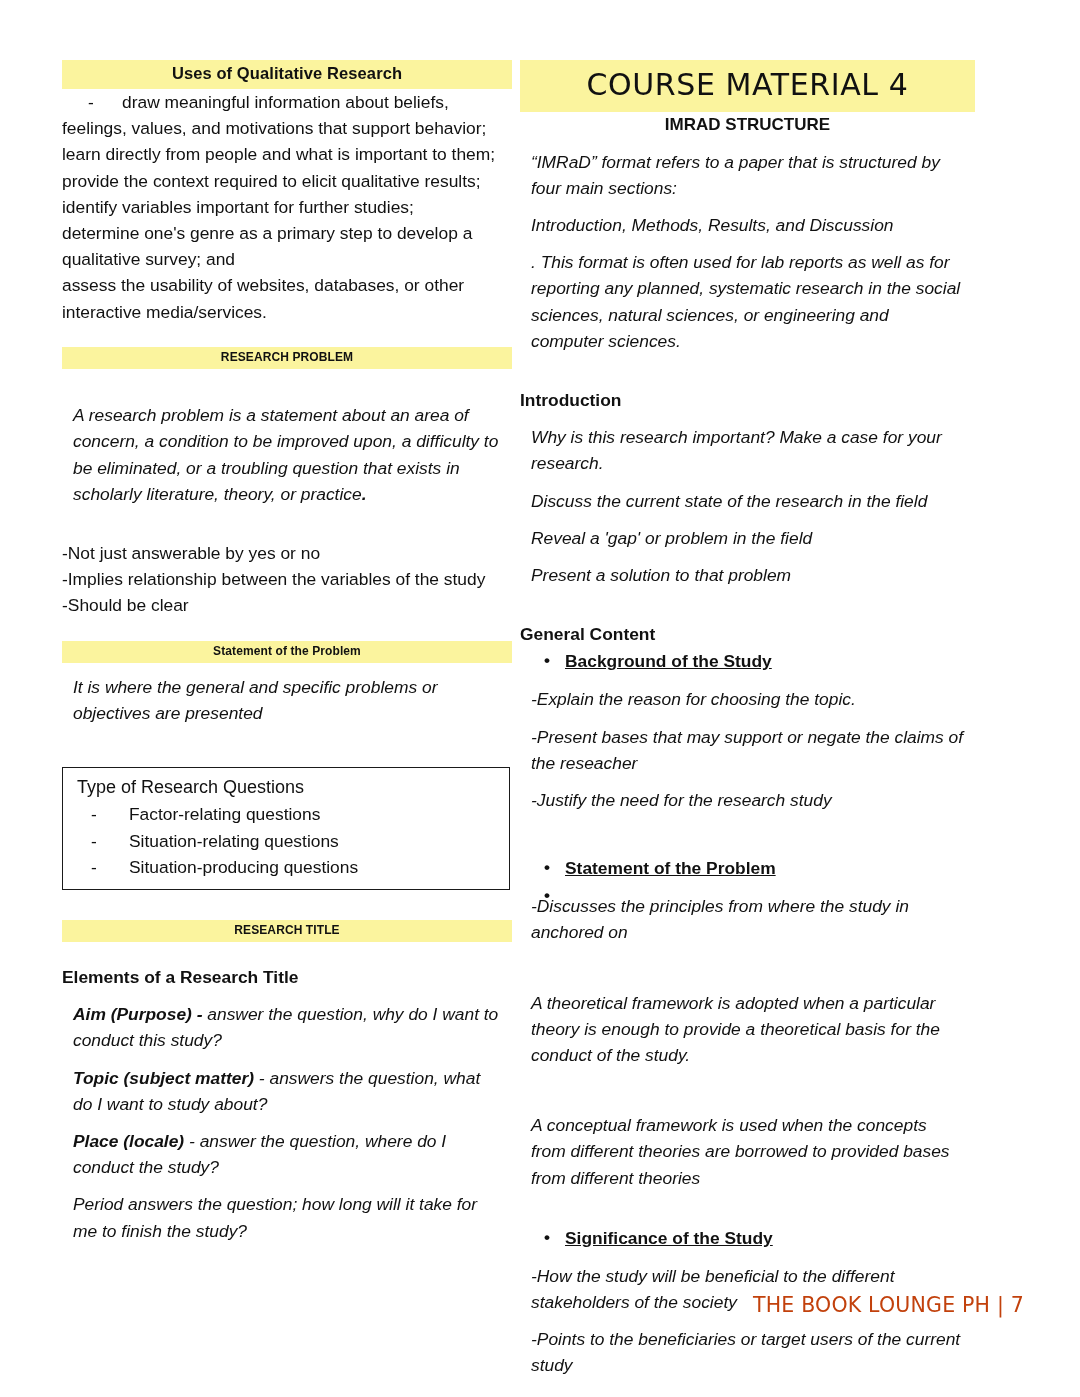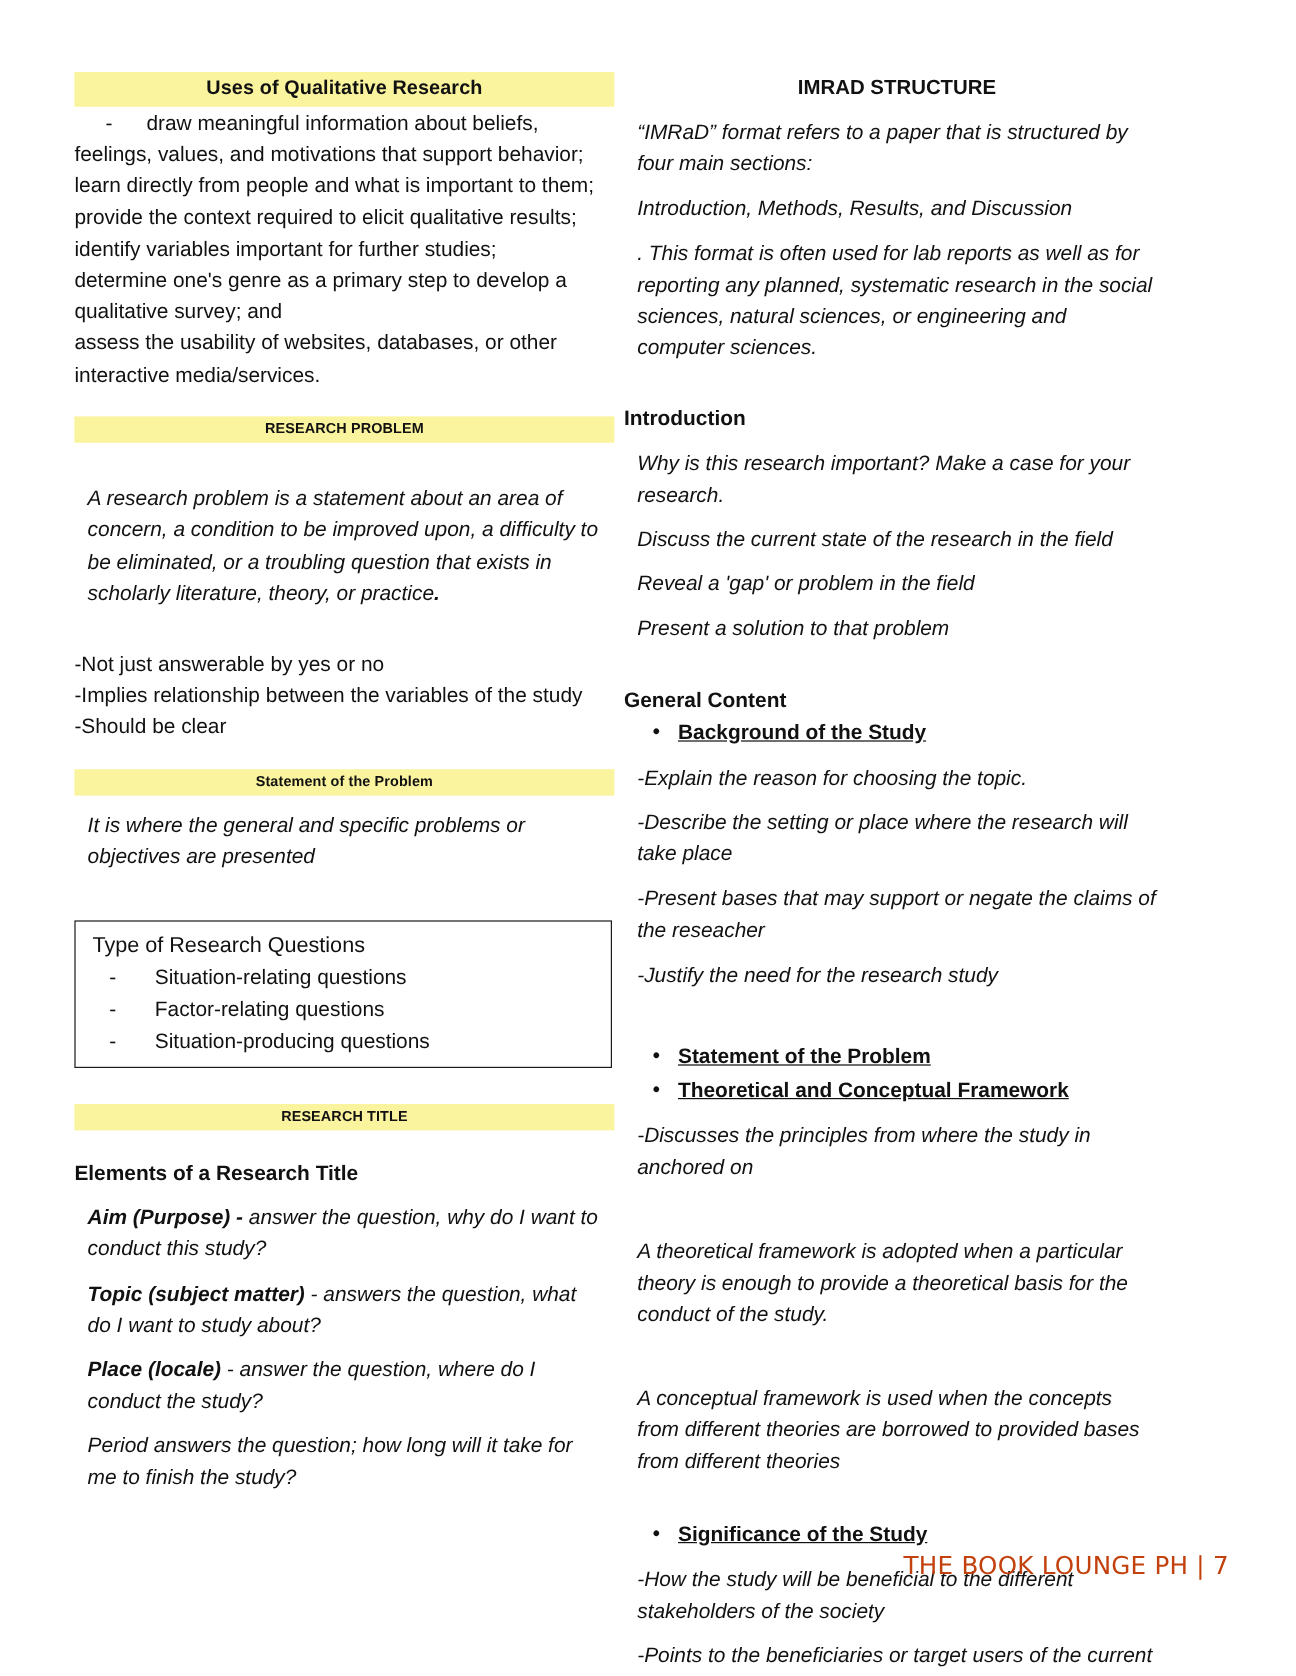--- a/index.html
+++ b/index.html
@@ -197,22 +197,22 @@
 
         <div class="hl-band small">Statement of the Problem</div>
 
         <div class="para">It is where the general and specific problems or objectives are presented</div>
 
         <div class="spacer-lg"></div>
 
         <div class="qbox">
           <div class="qbox-title">Type of Research Questions</div>
           <ul>
+            <li><span class="d">-</span><span>Factor-relating questions</span></li>
             <li><span class="d">-</span><span>Situation-relating questions</span></li>
-            <li><span class="d">-</span><span>Factor-relating questions</span></li>
             <li><span class="d">-</span><span>Situation-producing questions</span></li>
           </ul>
         </div>
 
         <div class="spacer-lg"></div>
 
         <div class="hl-band small">RESEARCH TITLE</div>
 
         <div class="spacer-md"></div>
 
@@ -225,20 +225,21 @@
         <div class="para"><span class="bold">Place (locale)</span><span> - answer the question, where do I conduct the study?</span></div>
 
         <div class="para">Period answers the question; how long will it take for me to finish the study?</div>
 
       </div>
     </div>
 
     <div class="col col-right">
       <div class="colinner-right">
 
+        <div class="hl-band title-big">COURSE MATERIAL 4</div>
 
         <div class="sub-center">IMRAD STRUCTURE</div>
 
         <div class="para">“IMRaD” format refers to a paper that is structured by four main sections:</div>
         <div class="para">Introduction, Methods, Results, and Discussion</div>
         <div class="para">. This format is often used for lab reports as well as for reporting any planned, systematic research in the social sciences, natural sciences, or engineering and computer sciences.</div>
 
         <div class="spacer-md"></div>
 
         <div class="line bold">Introduction</div>
@@ -249,29 +250,28 @@
 
         <div class="spacer-md"></div>
 
         <div class="line bold">General Content</div>
 
         <ul class="bullets">
           <li><span class="bul">•</span><span class="btxt">Background of the Study</span></li>
         </ul>
 
         <div class="para">-Explain the reason for choosing the topic.</div>
-        <div class="para">-Describe the setting or place where the research will take place</div>
         <div class="para">-Present bases that may support or negate the claims of the reseacher</div>
         <div class="para">-Justify the need for the research study</div>
 
         <div class="spacer-lg"></div>
 
         <ul class="bullets">
           <li><span class="bul">•</span><span class="btxt">Statement of the Problem</span></li>
-          <li><span class="bul">•</span><span class="btxt">Theoretical and Conceptual Framework</span></li>
+          <li><span class="bul">•</span></li>
         </ul>
 
         <div class="para">-Discusses the principles from where the study in anchored on</div>
 
         <div class="spacer-md"></div>
 
         <div class="para">A theoretical framework is adopted when a particular theory is enough to provide a theoretical basis for the conduct of the study.</div>
 
         <div class="spacer-md"></div>
 

